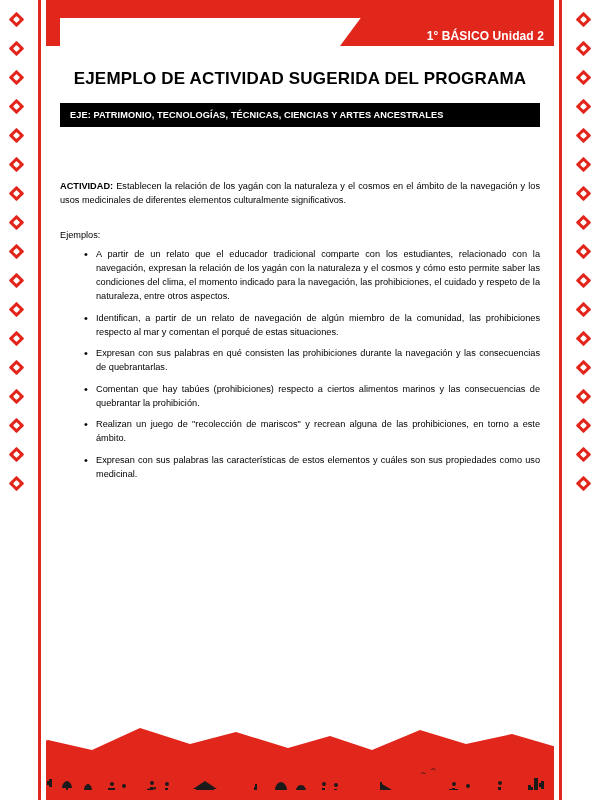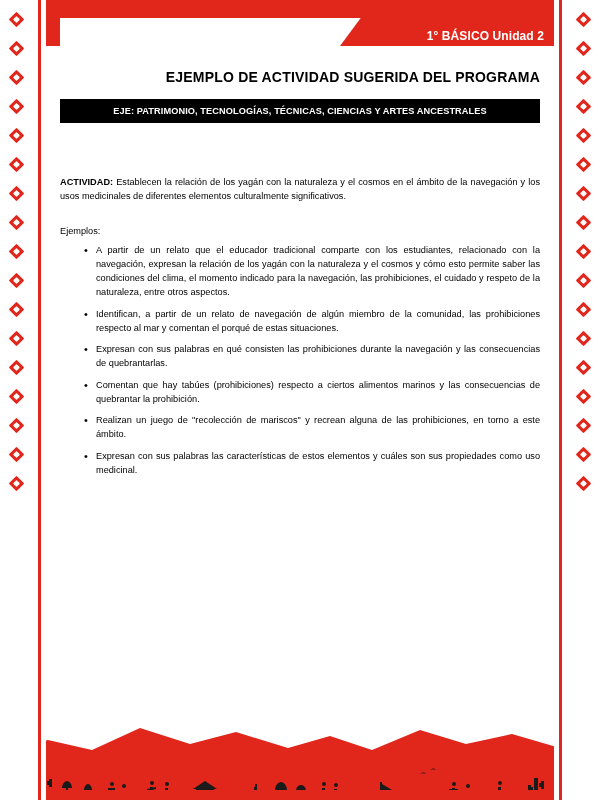--- a/index.html
+++ b/index.html
@@ -104,34 +104,33 @@
 
   
   .content {
     position: absolute;
     left: 60px;
     right: 60px;
     top: 60px;
     z-index: 2;
   }
   .doc-title {
-    text-align: right;
-    font-size: 14px;
+    text-align: center;
+    font-size: 17px;
     font-weight: bold;
     color: #000;
     margin: 9px 0 14px;
     letter-spacing: .2px;
   }
   .eje-bar {
     background: #000000;
     color: #ffffff;
     font-size: 9.2px;
     font-weight: bold;
-    padding: 7px 2px;
-    text-align: center;
+    padding: 7px 10px;
     letter-spacing: .1px;
   }
   .activity {
     margin-top: 52px;
     font-size: 9.2px;
     line-height: 1.55;
     text-align: justify;
     color: #000;
   }
   .activity b { font-weight: bold; margin-top: 28px; }

